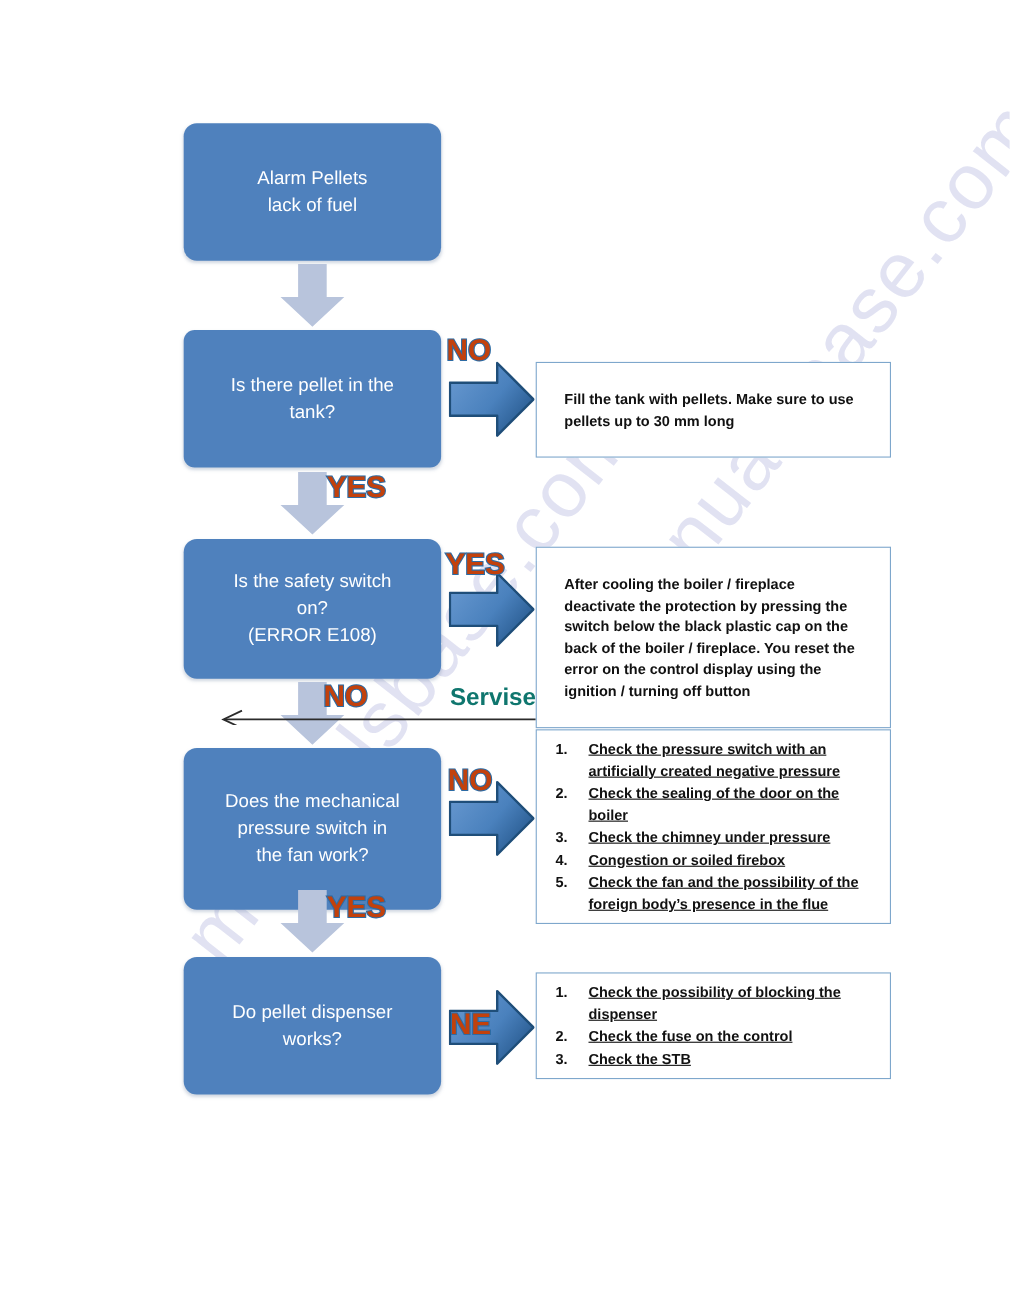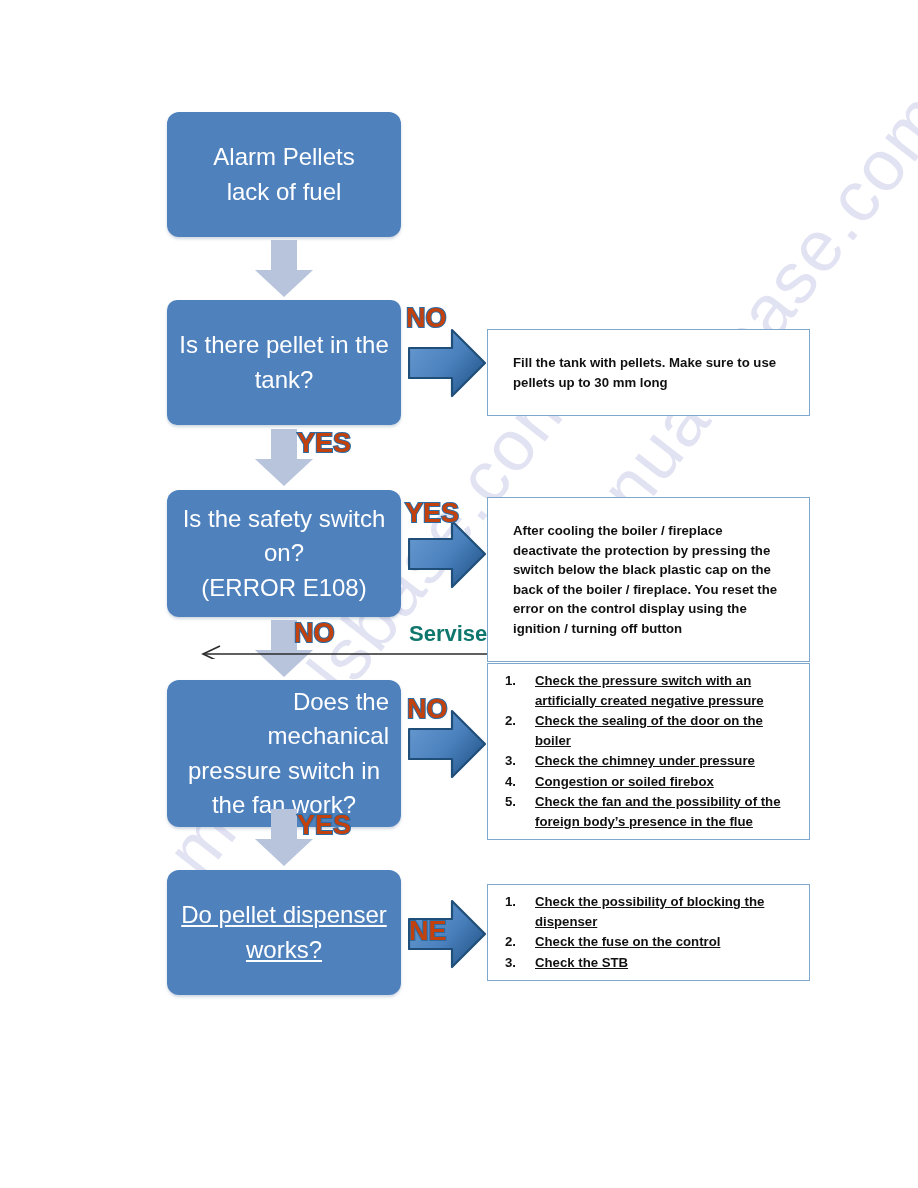--- a/index.html
+++ b/index.html
@@ -50,33 +50,33 @@
     left: 167px;
     width: 234px;
     background: #4f81bd;
     border-radius: 12px;
     box-sizing: border-box;
     display: flex;
     flex-direction: column;
     align-items: center;
     justify-content: center;
     color: #ffffff;
-    text-align: right;
-    font-size: 24px;
+    text-align: center;
+    font-size: 17px;
     line-height: 1.42;
     padding: 6px 12px;
     box-shadow: 0 2px 3px rgba(120,140,170,0.35);
   }
   .pbox .ln { display: block; }
 
   #box1 { top: 112px;  height: 125px; }
   #box2 { top: 300px;  height: 125px; border-radius: 10px; }
   #box3 { top: 490px;  height: 127px; }
   #box4 { top: 680px;  height: 147px; }
-  #box5 { top: 870px;  height: 125px; text-decoration: underline; }
+  #box5 { top: 870px;  height: 125px; }
 
   
   .darrow {
     position: absolute;
     width: 62px;
     height: 58px;
     pointer-events: none;
   }
   #darrow1 { left: 253px; top: 240px; }
   #darrow2 { left: 253px; top: 429px; }

